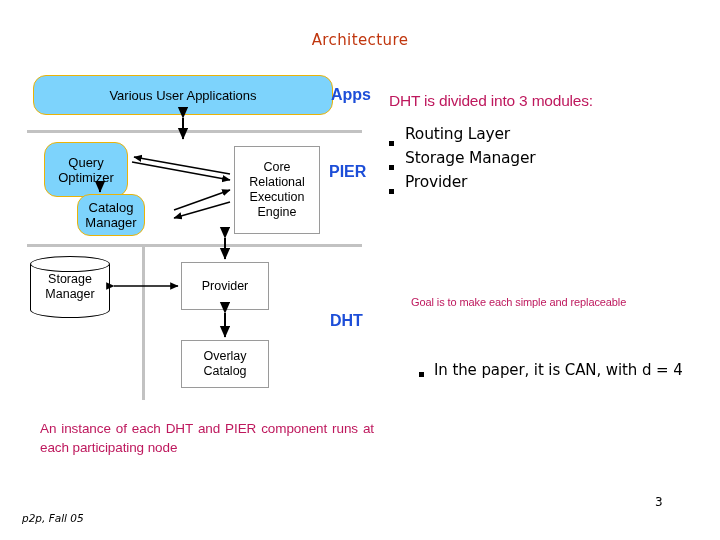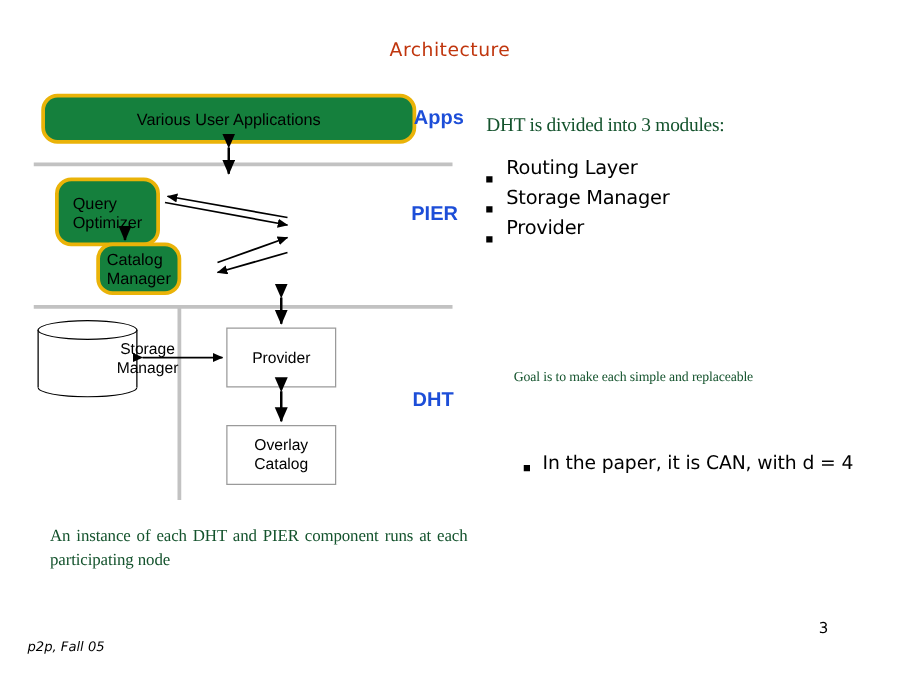--- a/index.html
+++ b/index.html
@@ -34,28 +34,28 @@
   .diagram {
     position: absolute;
     left: 22px;
     top: 70px;
     width: 345px;
     height: 330px;
   }
 
   .rrect {
     position: absolute;
-    border: 3px solid #eab308;
+    border: 1px solid #eab308;
     border-radius: 13px;
-    background: #15803d;
+    background: #7dd3fc;
     box-sizing: border-box;
     display: flex;
     align-items: center;
     justify-content: center;
-    text-align: left;
+    text-align: center;
     font-family: "Liberation Sans", sans-serif;
     font-size: 13px;
     line-height: 15px;
     color: #000;
   }
 
   .srect {
     position: absolute;
     border: 1px solid #9a9a9a;
     background: #fff;
@@ -109,21 +109,20 @@
     left: 0; top: 0;
     width: 100%; height: 100%;
     display: flex;
     align-items: center;
     justify-content: center;
     text-align: center;
     font-family: "Liberation Sans", sans-serif;
     font-size: 12.5px;
     line-height: 15px;
     z-index: 3;
-    padding-left: 48px;
   }
 
   .hdiv {
     position: absolute;
     height: 3px;
     background: #c2c2c2;
   }
   .vdiv {
     position: absolute;
     width: 3px;
@@ -135,22 +134,22 @@
     position: absolute;
     font-family: "Liberation Sans", sans-serif;
     font-weight: 700;
     color: #1d4ed8;
     white-space: nowrap;
   }
 
   
   .body-text {
     position: absolute;
-    font-family: Liberation Serif, serif;
-    color: #14532d;
+    font-family: Liberation Sans, sans-serif;
+    color: #be185d;
   }
   .lead {
     left: 389px;
     top: 90px;
     font-size: 15.5px;
     line-height: 22px;
     letter-spacing: -0.2px;
   }
   .blist {
     position: absolute;
@@ -253,20 +252,26 @@
   <div class="rrect" style="left:22px; top:72px; width:84px; height:55px; white-space:pre;">
     <span>Query
 Optimizer</span>
   </div>
 
   <div class="rrect" style="left:55px; top:124px; width:68px; height:42px; white-space:pre;">
     <span>Catalog
 Manager</span>
   </div>
 
+  <div class="srect" style="left:212px; top:76px; width:86px; height:88px; white-space:pre;">
+    <span>Core
+Relational
+Execution
+Engine</span>
+  </div>
 
   <div class="cyl" style="left:8px; top:186px; width:80px; height:62px;">
     <div class="cyl-body"></div>
     <div class="cyl-bot"></div>
     <div class="cyl-top"></div>
     <div class="cyl-label" style="white-space:pre;">Storage
 Manager</div>
   </div>
 
   <div class="srect" style="left:159px; top:192px; width:88px; height:48px;">

